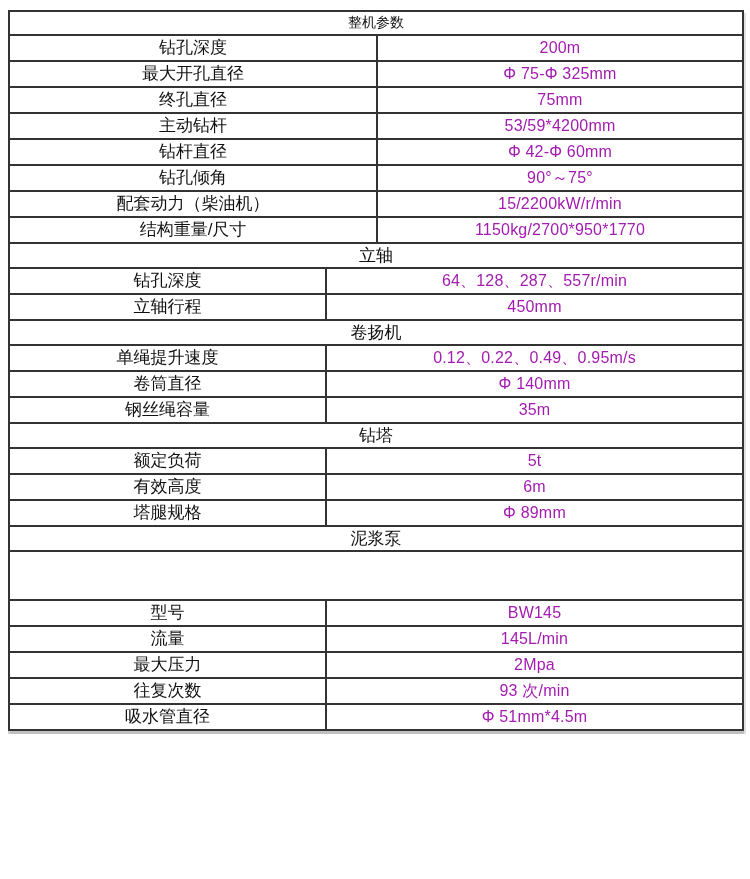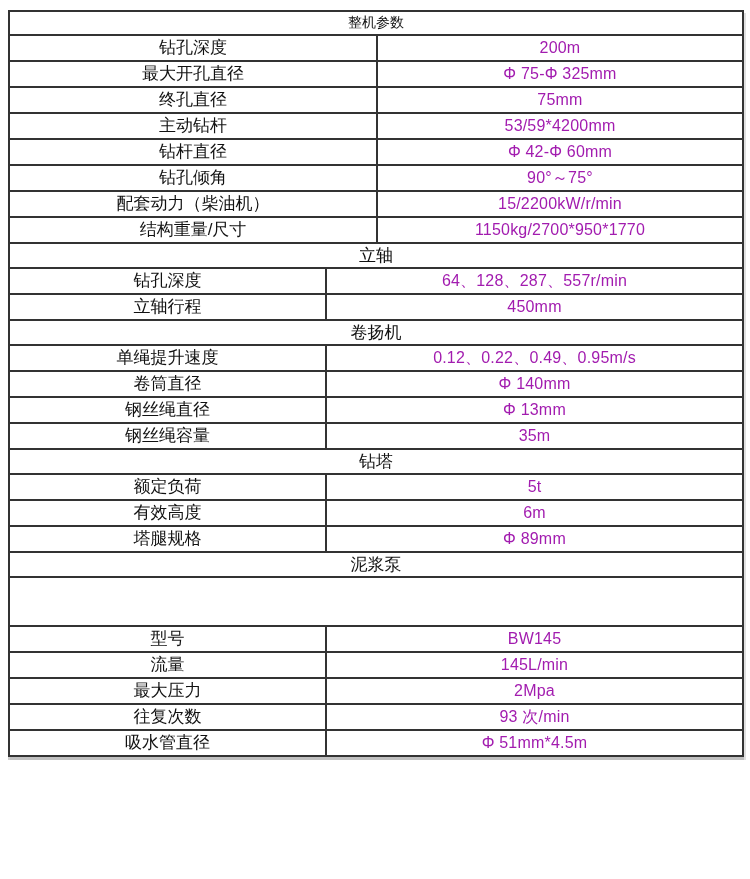--- a/index.html
+++ b/index.html
@@ -124,24 +124,20 @@
         </tr>
         <tr class="data-row">
           <td class="label-cell">单绳提升速度</td>
           <td colspan="2" class="value-cell">0.12、0.22、0.49、0.95m/s</td>
         </tr>
         <tr class="data-row">
           <td class="label-cell">卷筒直径</td>
           <td colspan="2" class="value-cell">Φ 140mm</td>
         </tr>
         <tr class="data-row">
-          <td class="label-cell">钢丝绳直径</td>
-          <td colspan="2" class="value-cell">Φ 13mm</td>
-        </tr>
-        <tr class="data-row">
           <td class="label-cell">钢丝绳容量</td>
           <td colspan="2" class="value-cell">35m</td>
         </tr>
         <tr class="title-row">
           <td colspan="3">钻塔</td>
         </tr>
         <tr class="data-row">
           <td class="label-cell">额定负荷</td>
           <td colspan="2" class="value-cell">5t</td>
         </tr>

